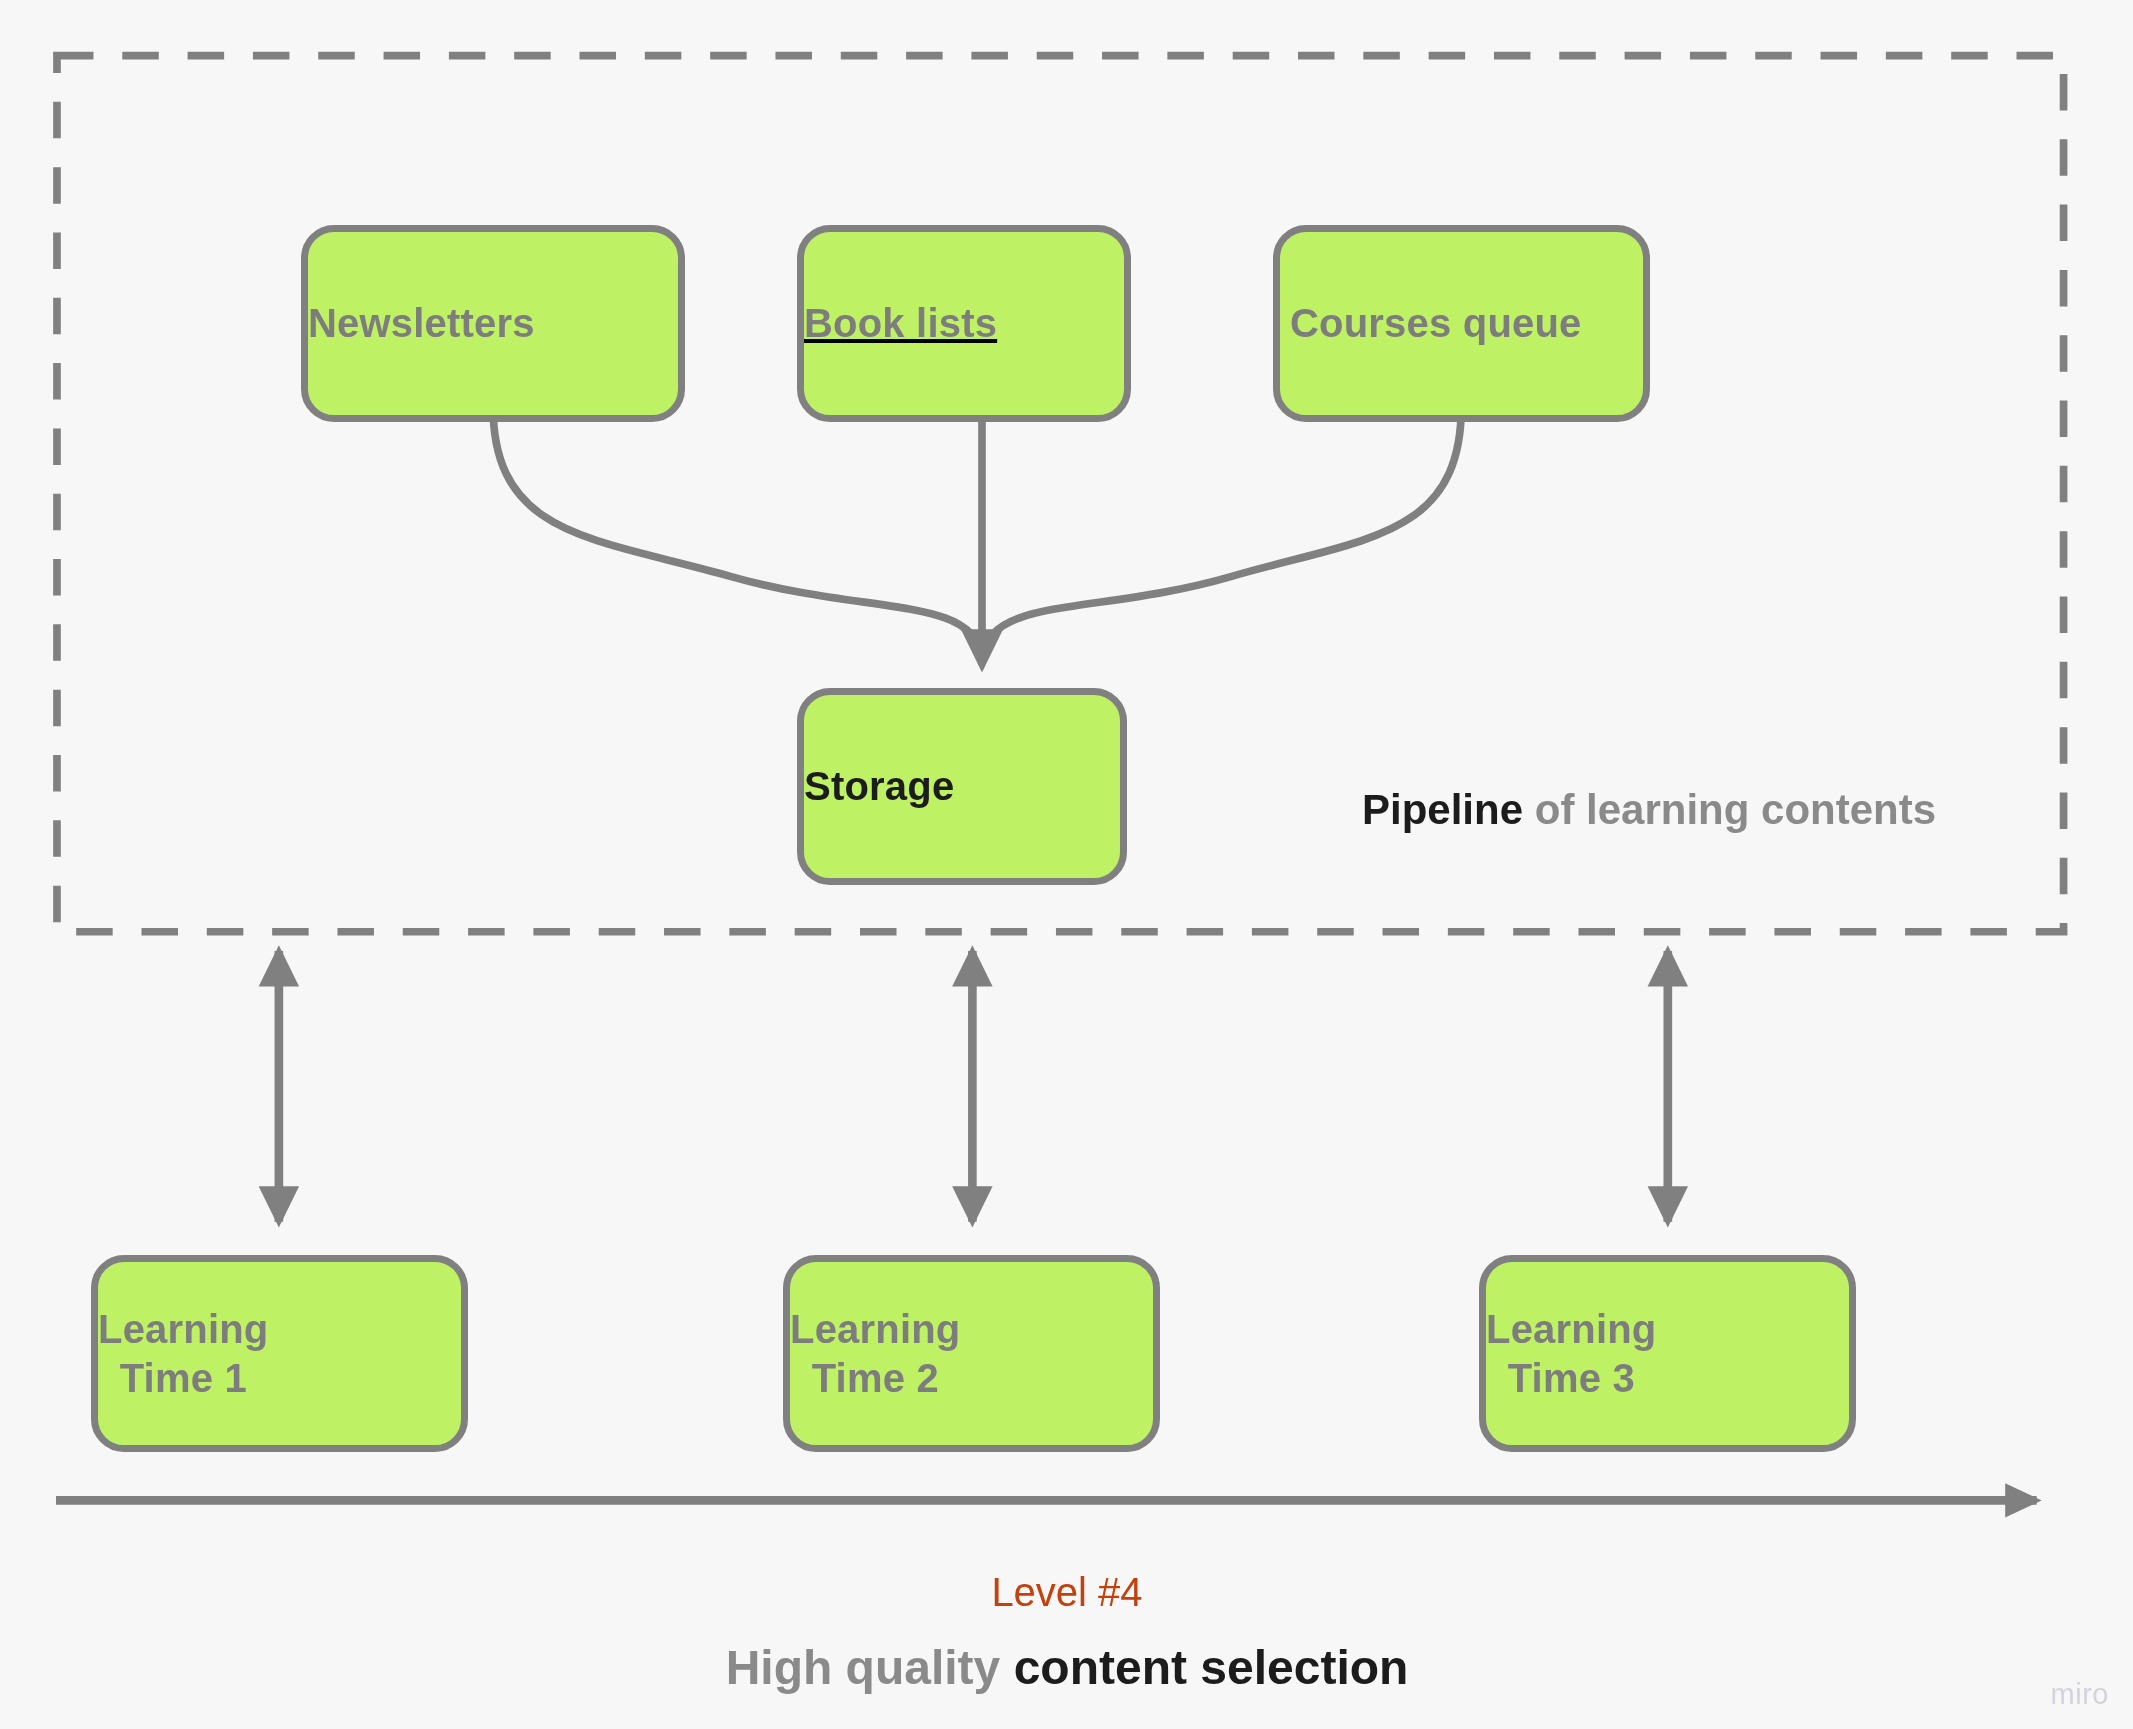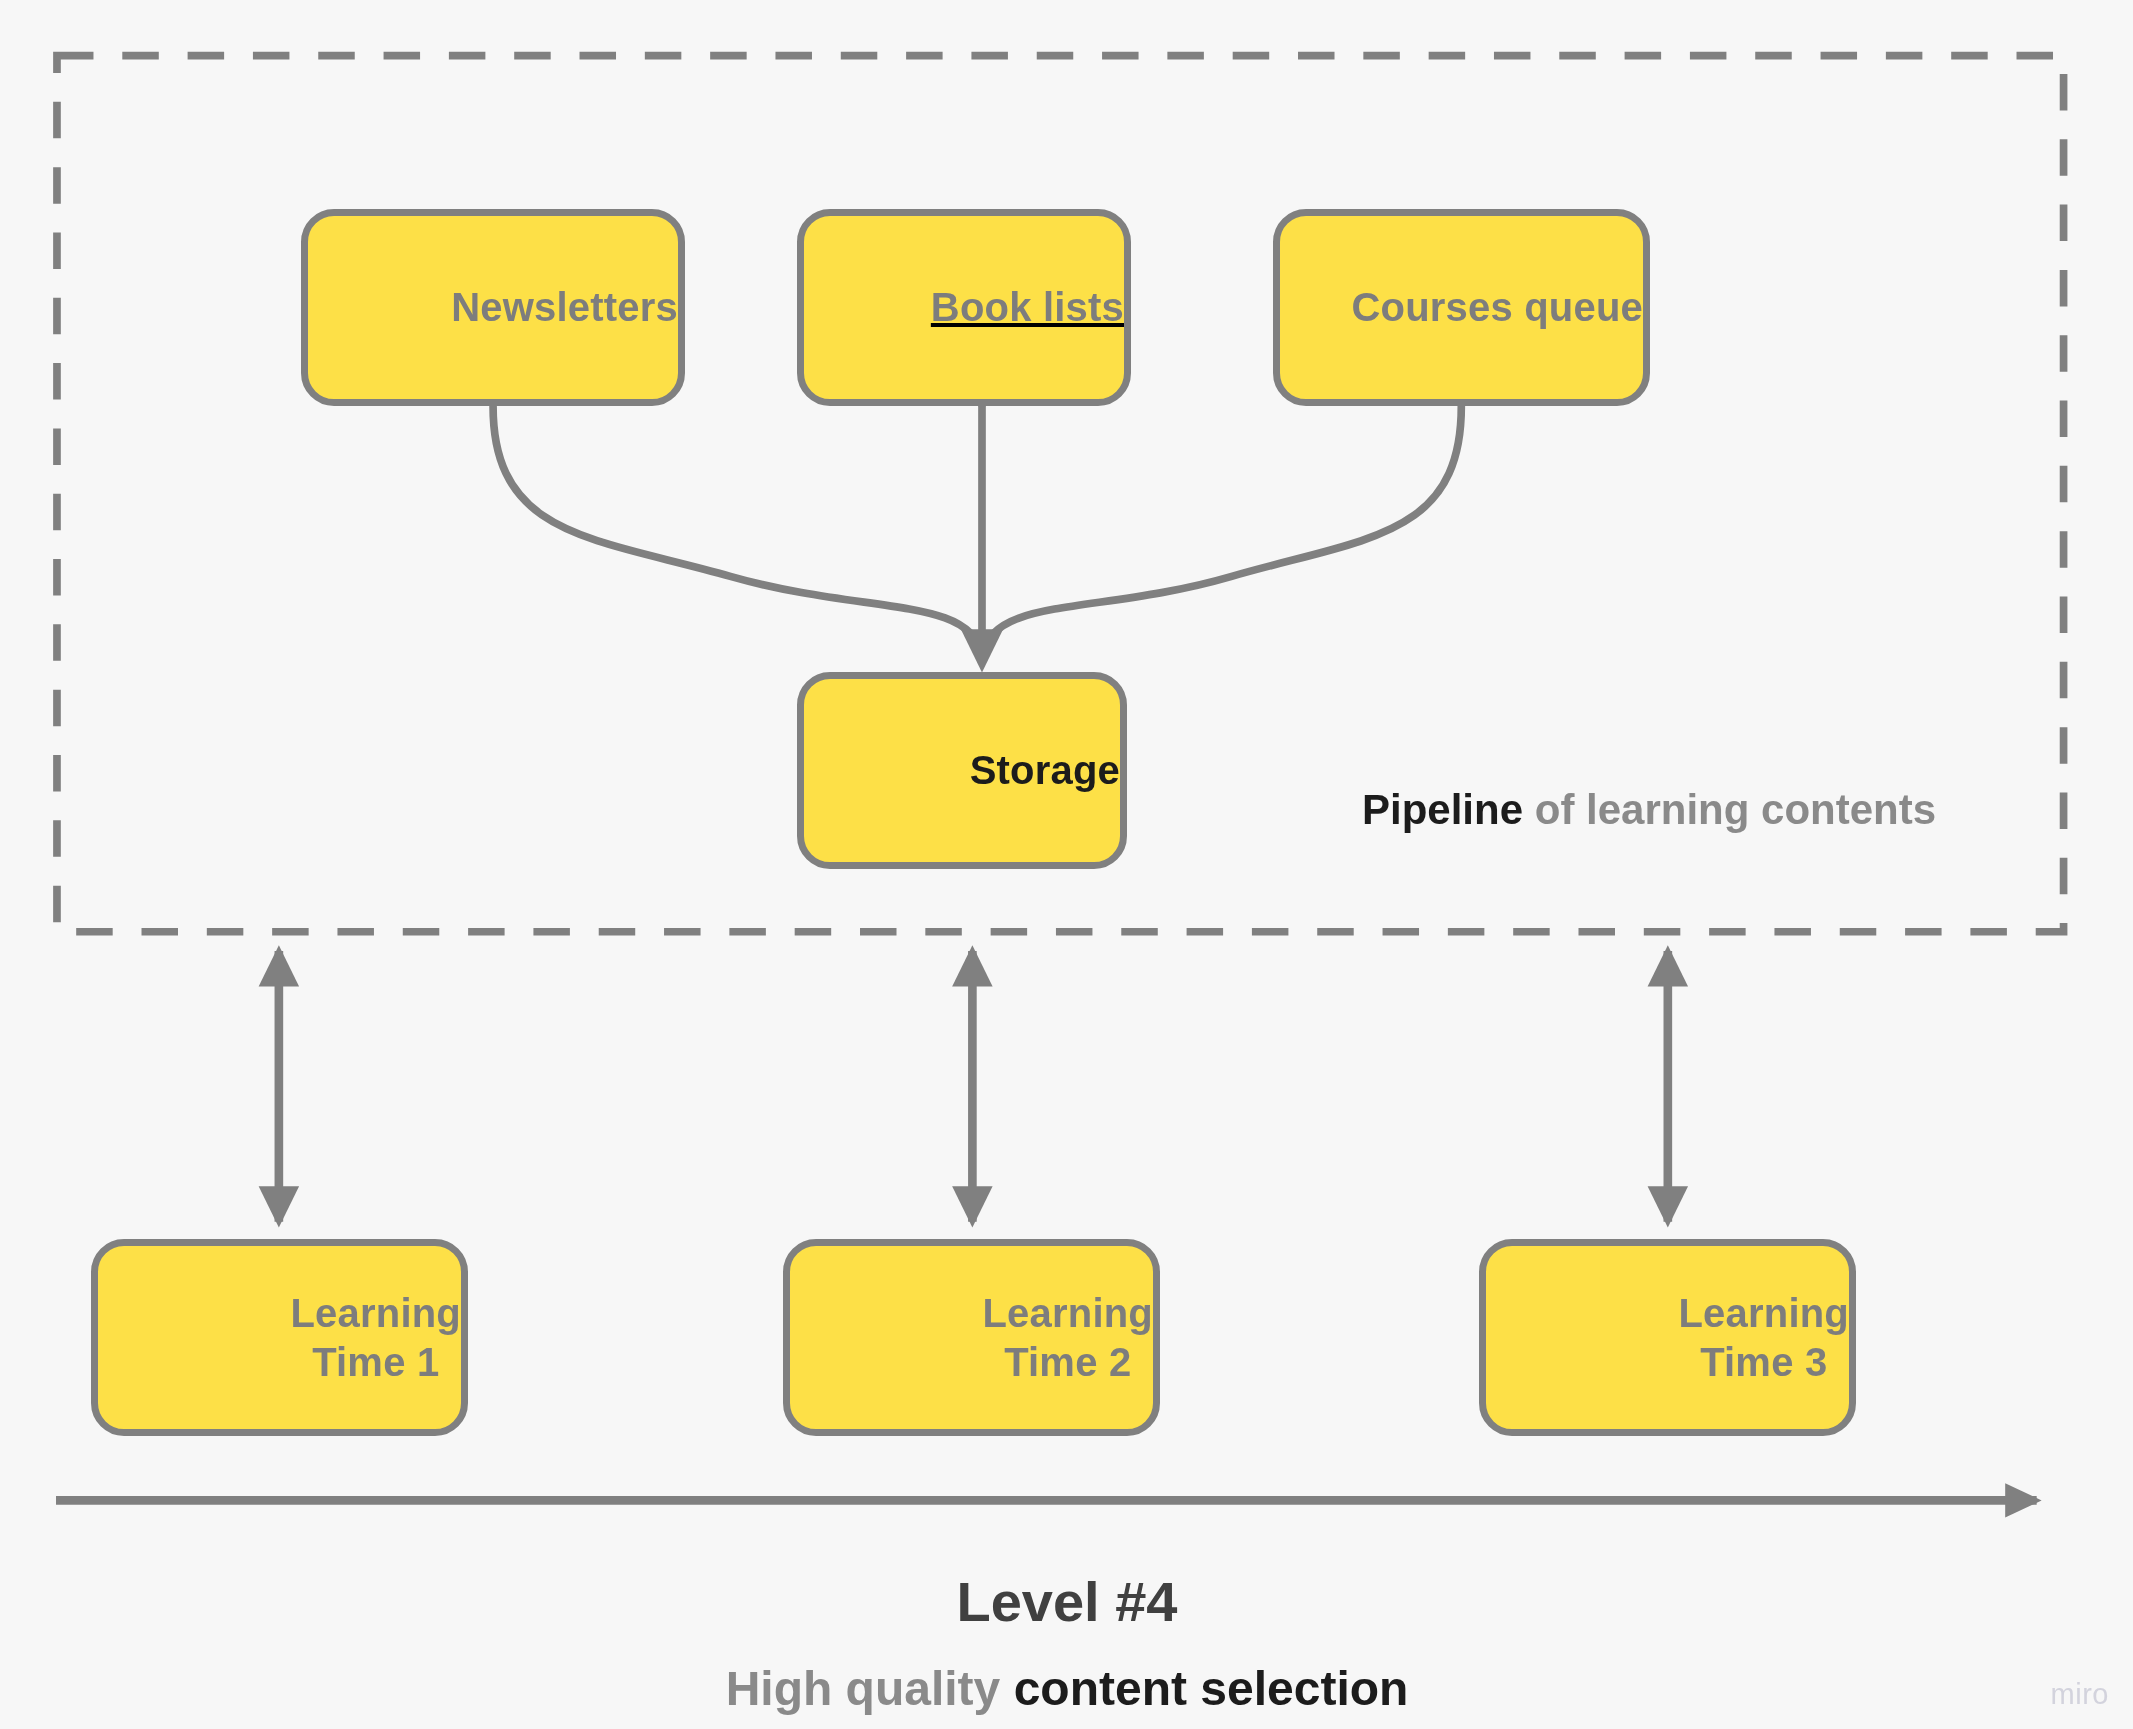--- a/index.html
+++ b/index.html
@@ -23,25 +23,26 @@
     left: 0;
     width: 2134px;
     height: 1729px;
   }
   
   .node {
     position: absolute;
     box-sizing: border-box;
     border: 7.7px solid #808080;
     border-radius: 33px;
-    background: #fde047;
+    background: #bef264;
     display: flex;
     align-items: center;
-    justify-content: flex-end;
+    justify-content: flex-start;
     text-align: center;
+    margin-top: 16px;
   }
   .node-label {
     font-weight: bold;
     font-size: 40px;
     line-height: 1.22;
     color: #7d7d7d;
     letter-spacing: 0.2px;
     white-space: pre-line;
   }
   .node.dark .node-label {
@@ -72,23 +73,23 @@
   .caption {
     position: absolute;
     left: 0;
     top: 1566px;
     width: 2134px;
     text-align: center;
     line-height: 1.30;
   }
   .caption .line1 {
     display: block;
-    font-size: 56px;
-    font-weight: bold;
-    color: #404040;
+    font-size: 40px;
+    font-weight: normal;
+    color: #c2410c;
   }
   .caption .line2 {
     display: block;
     font-size: 48px;
     font-weight: bold;
     color: #8a8a8a;
     margin-top: 19px;
   }
   .caption .line2 .strong { color: #1c1c1c; }
 

